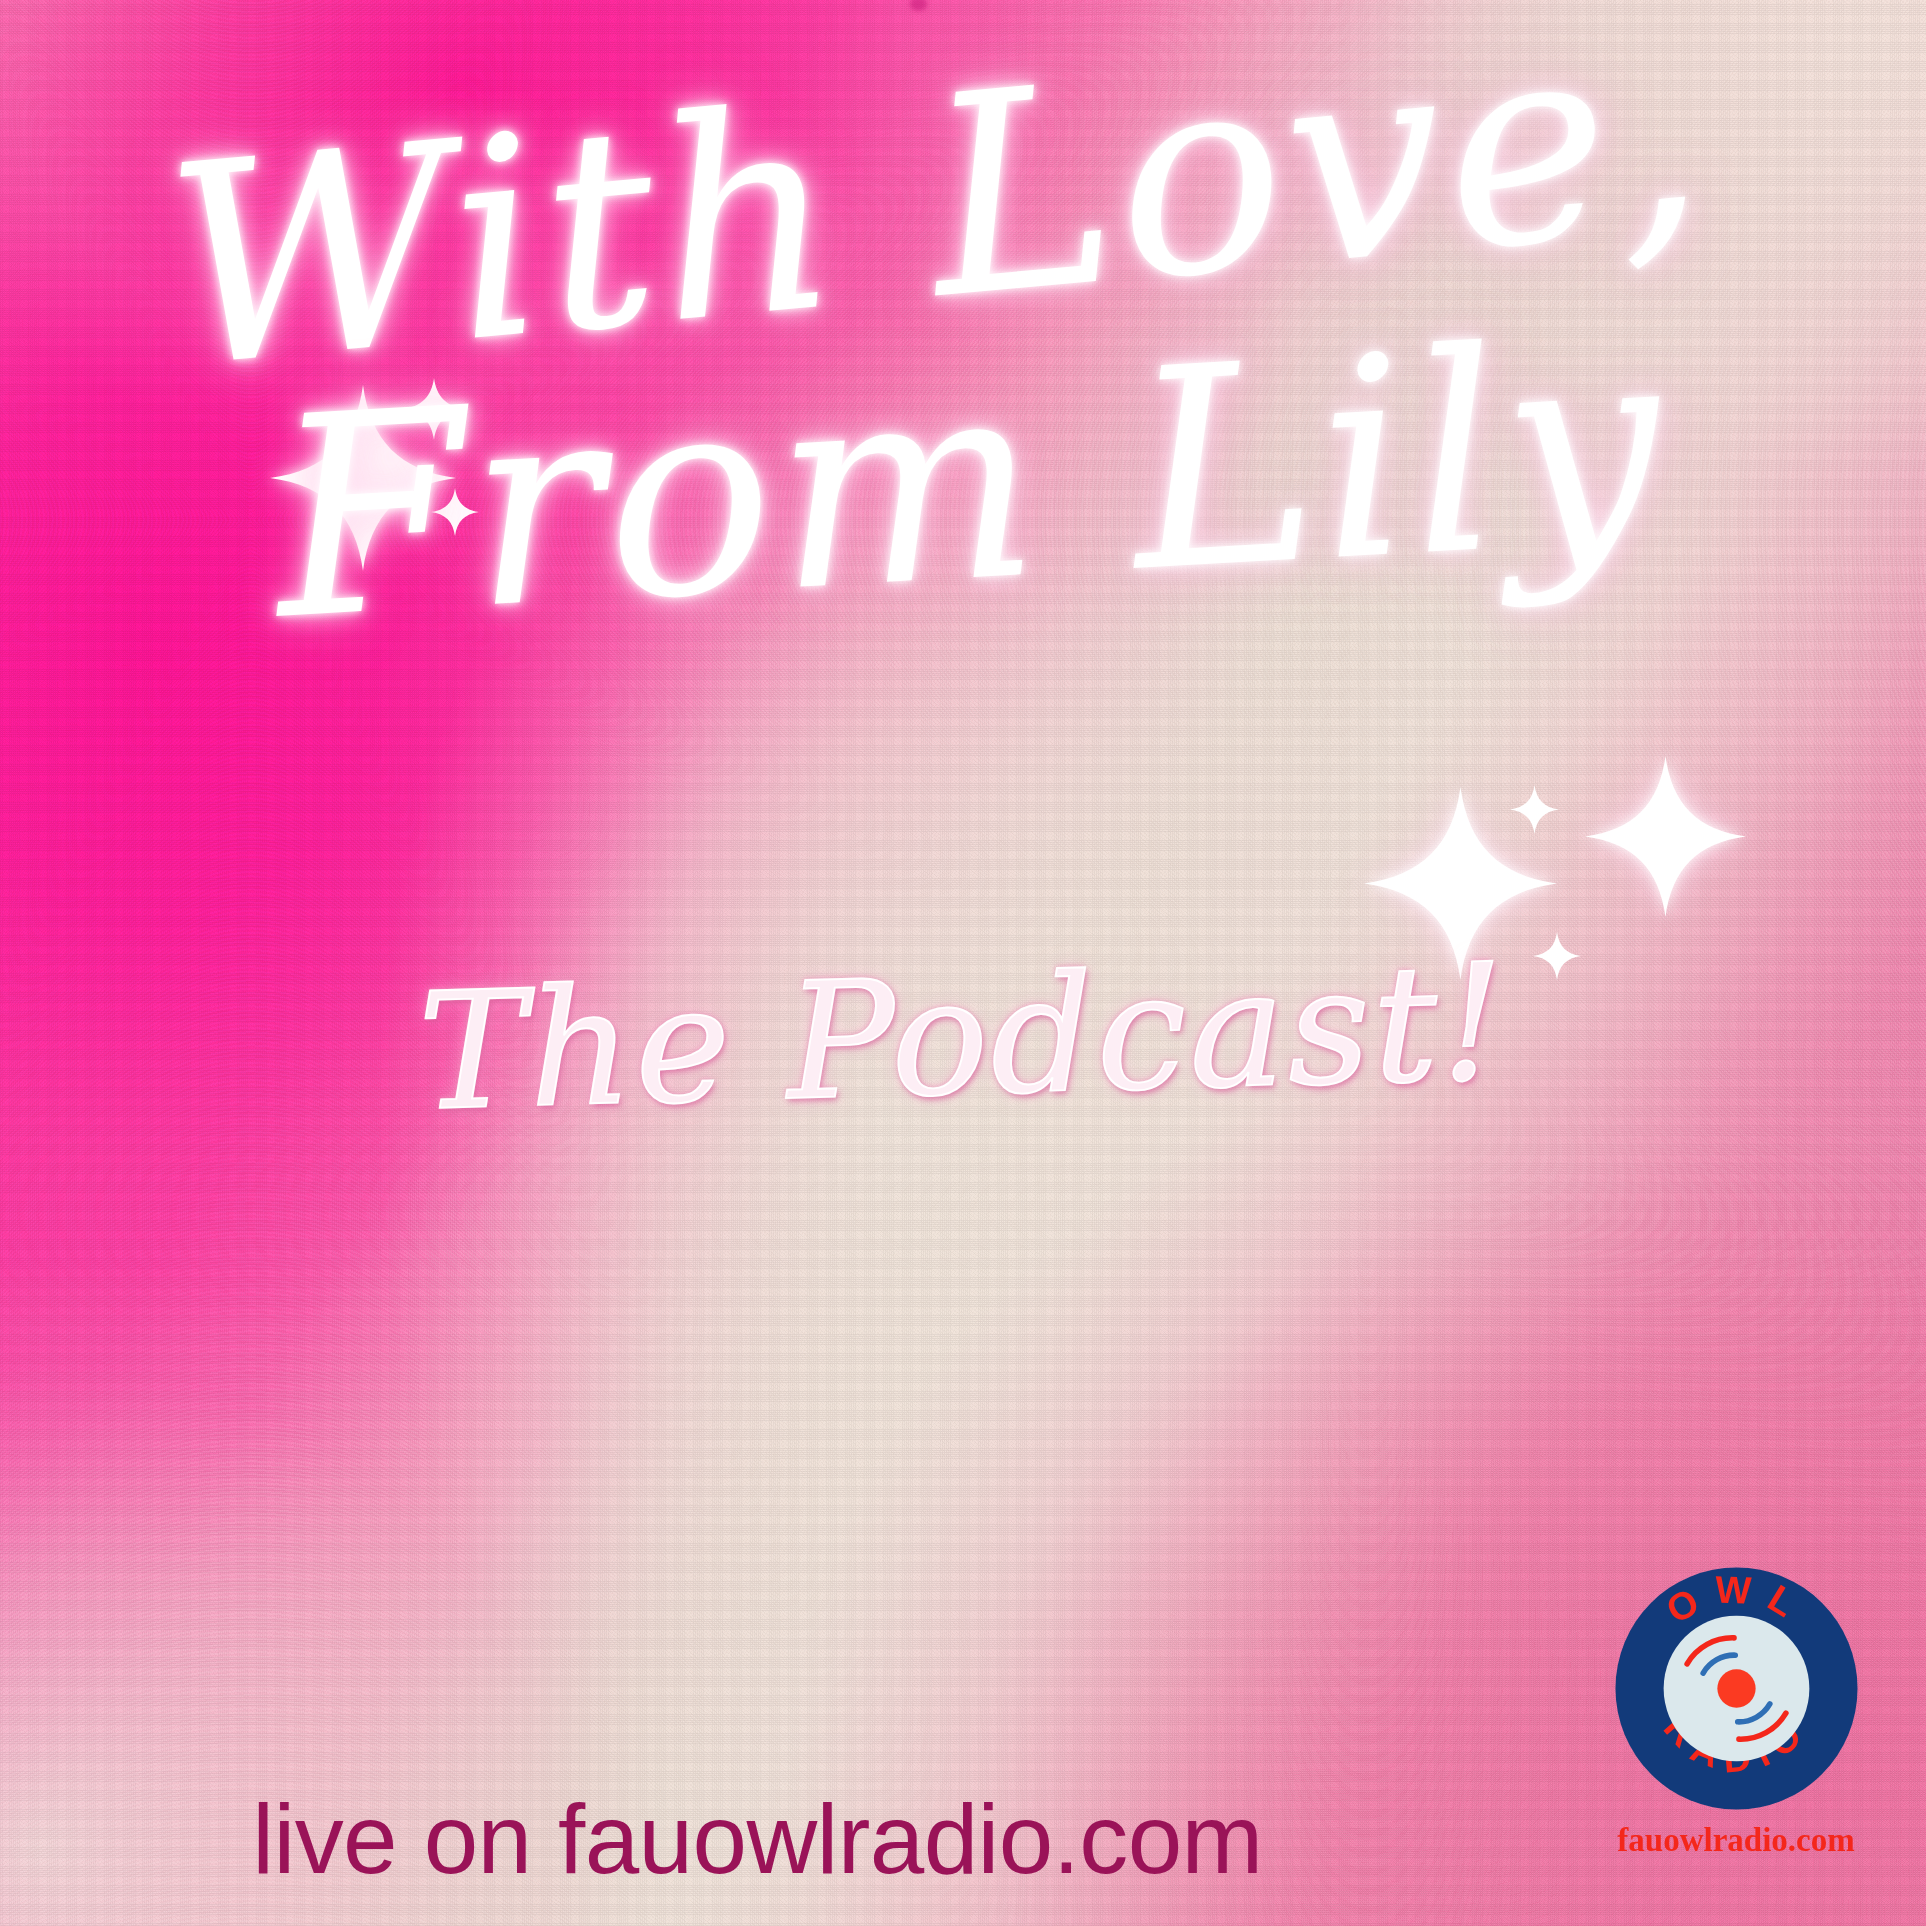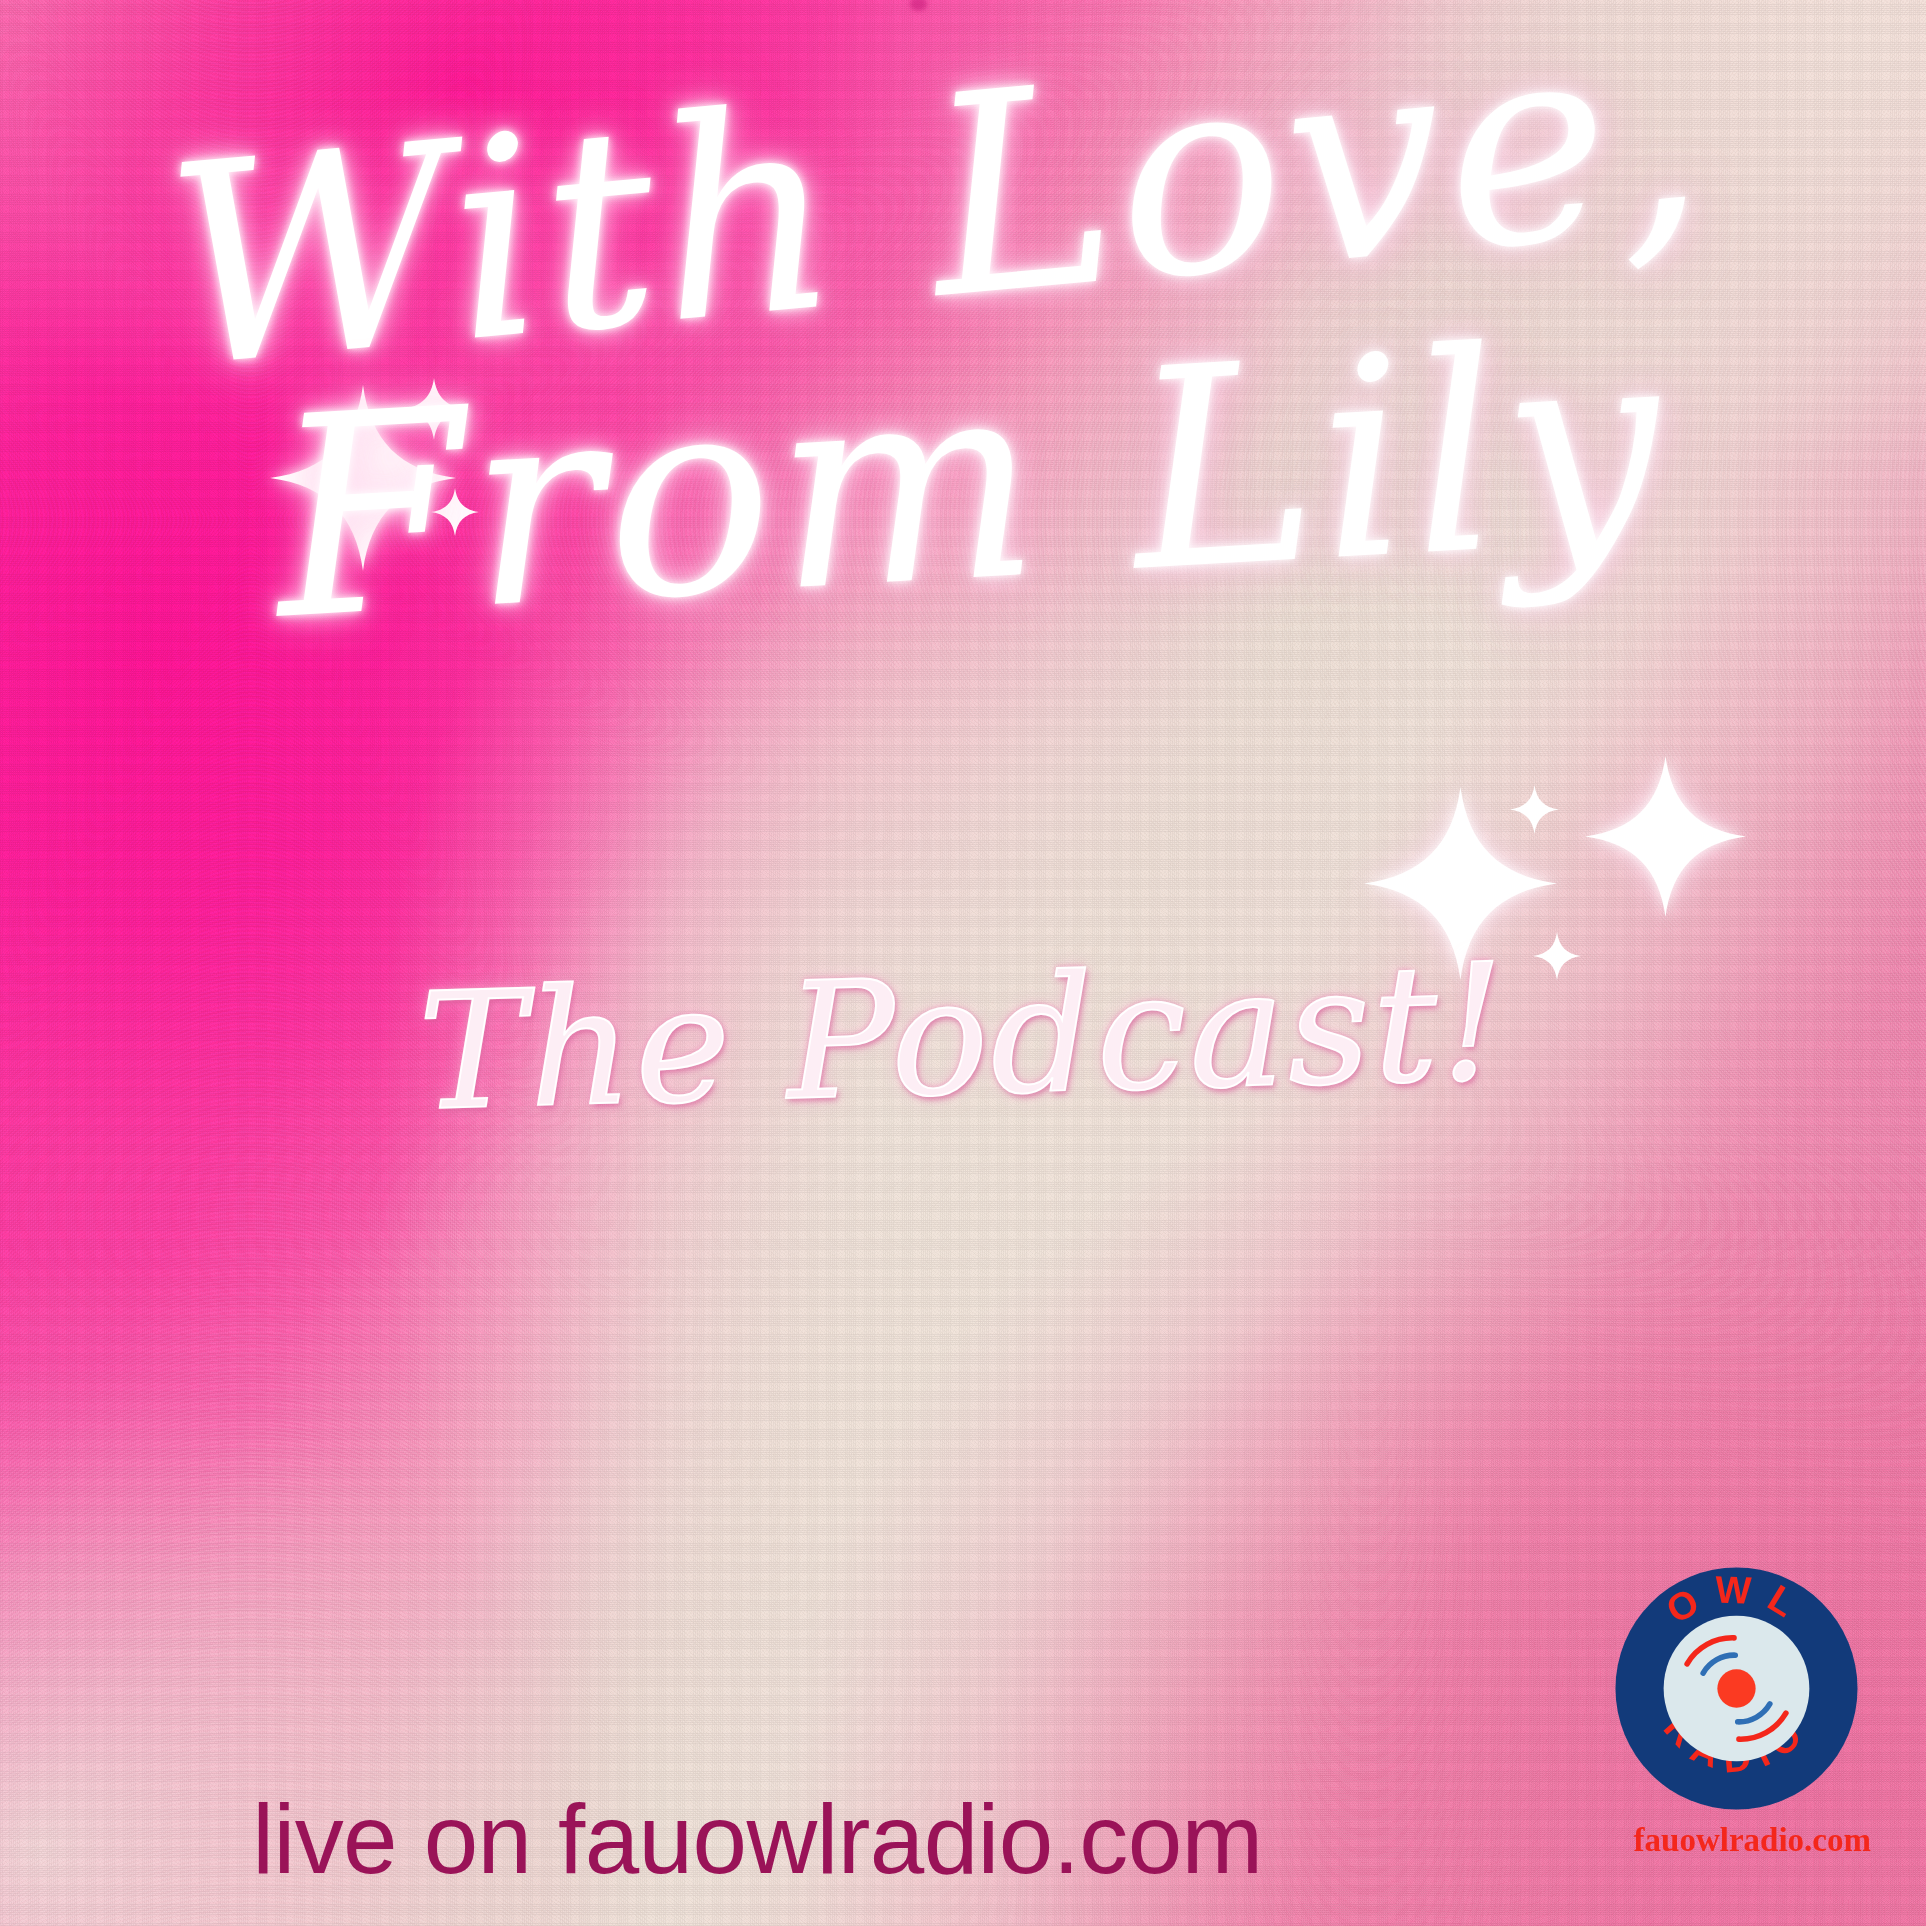--- a/index.html
+++ b/index.html
@@ -223,21 +223,21 @@
     height:321px;
   }
   .logo-disc{
     position:absolute;left:11.6px;top:0;width:247px;height:247px;
   }
   .logo-disc svg{display:block;width:100%;height:100%;}
   .logo-url{
     position:absolute;
     left:0;right:0;
     top:257px;
-    text-align:right;
+    text-align:center;
     font-family:"Liberation Serif", serif;
     font-weight:700;
     font-size:33px;
     color:#f4271b;
     letter-spacing:0px;
   }
 
   
   .top-speck{
     position:absolute;

